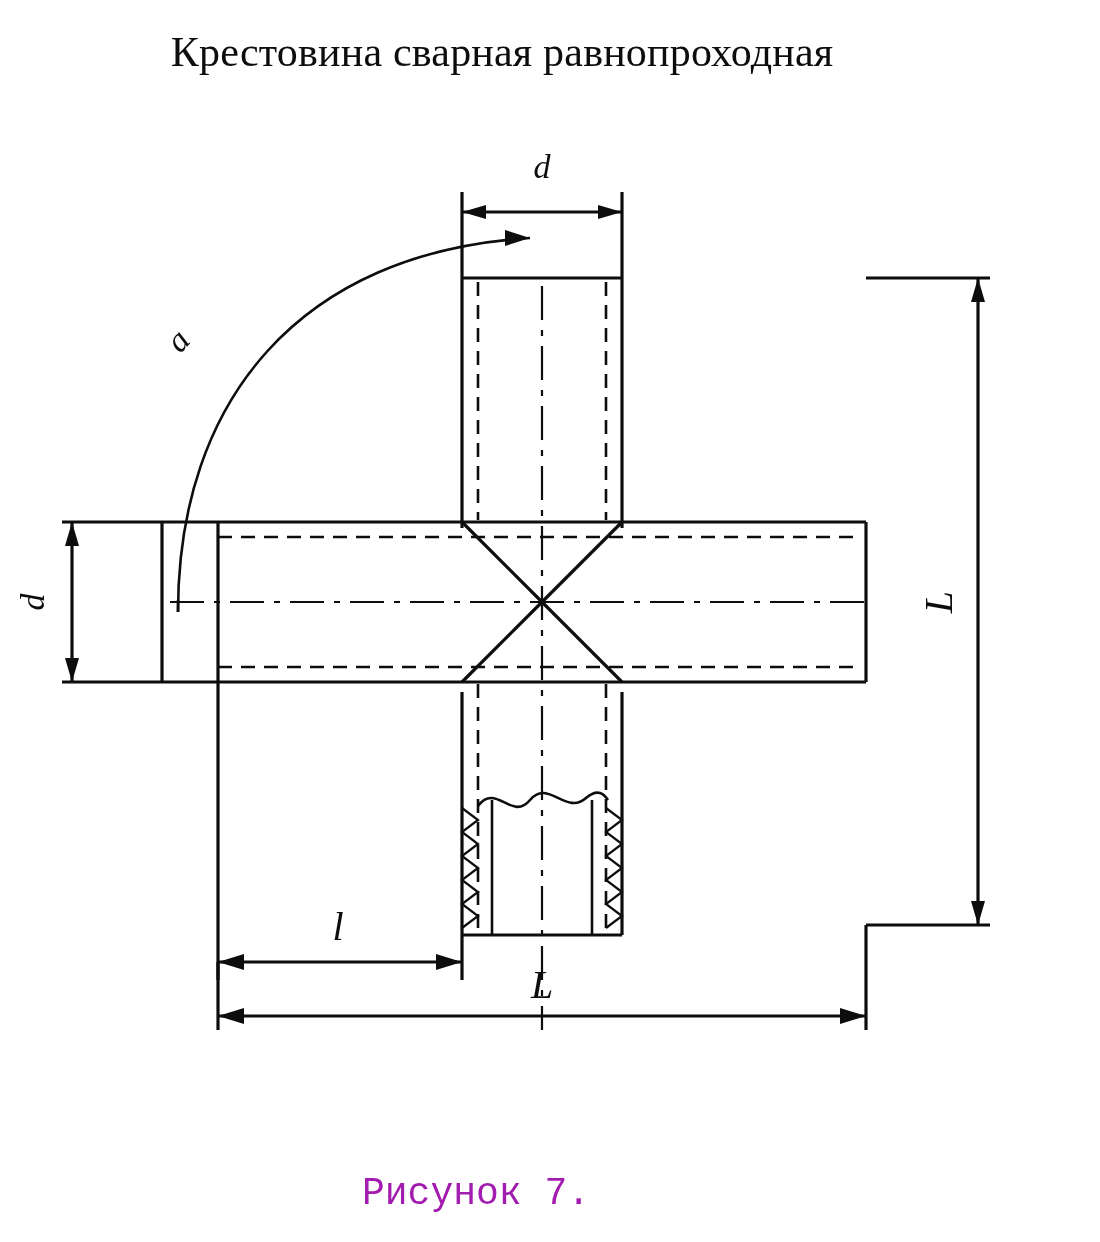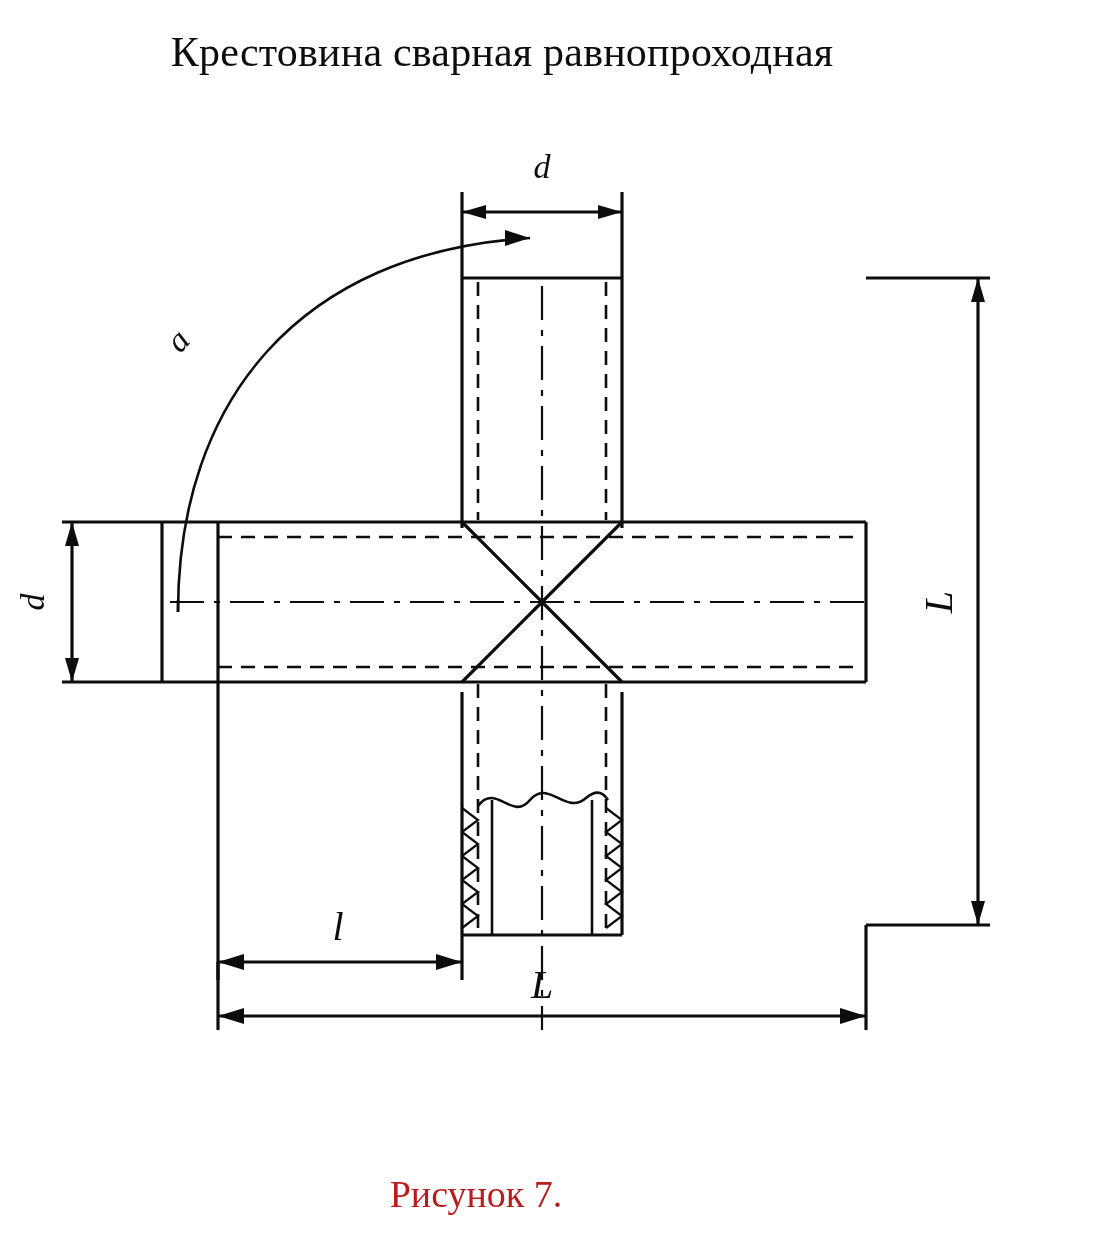--- a/index.html
+++ b/index.html
@@ -26,22 +26,22 @@
     letter-spacing: 0.2px;
     color: #0d0d0d;
   }
   #figure-caption {
     position: absolute;
     top: 1172px;
     left: 0;
     width: 952px;
     text-align: center;
     font-size: 38px;
-    font-family: Liberation Serif, serif;
-    color: #b91c1c;
+    font-family: Liberation Mono, monospace;
+    color: #a21caf;
   }
   #drawing-wrap {
     position: absolute;
     top: 100px;
     left: 0;
     width: 1100px;
     height: 1060px;
   }
   svg {
     display: block;

